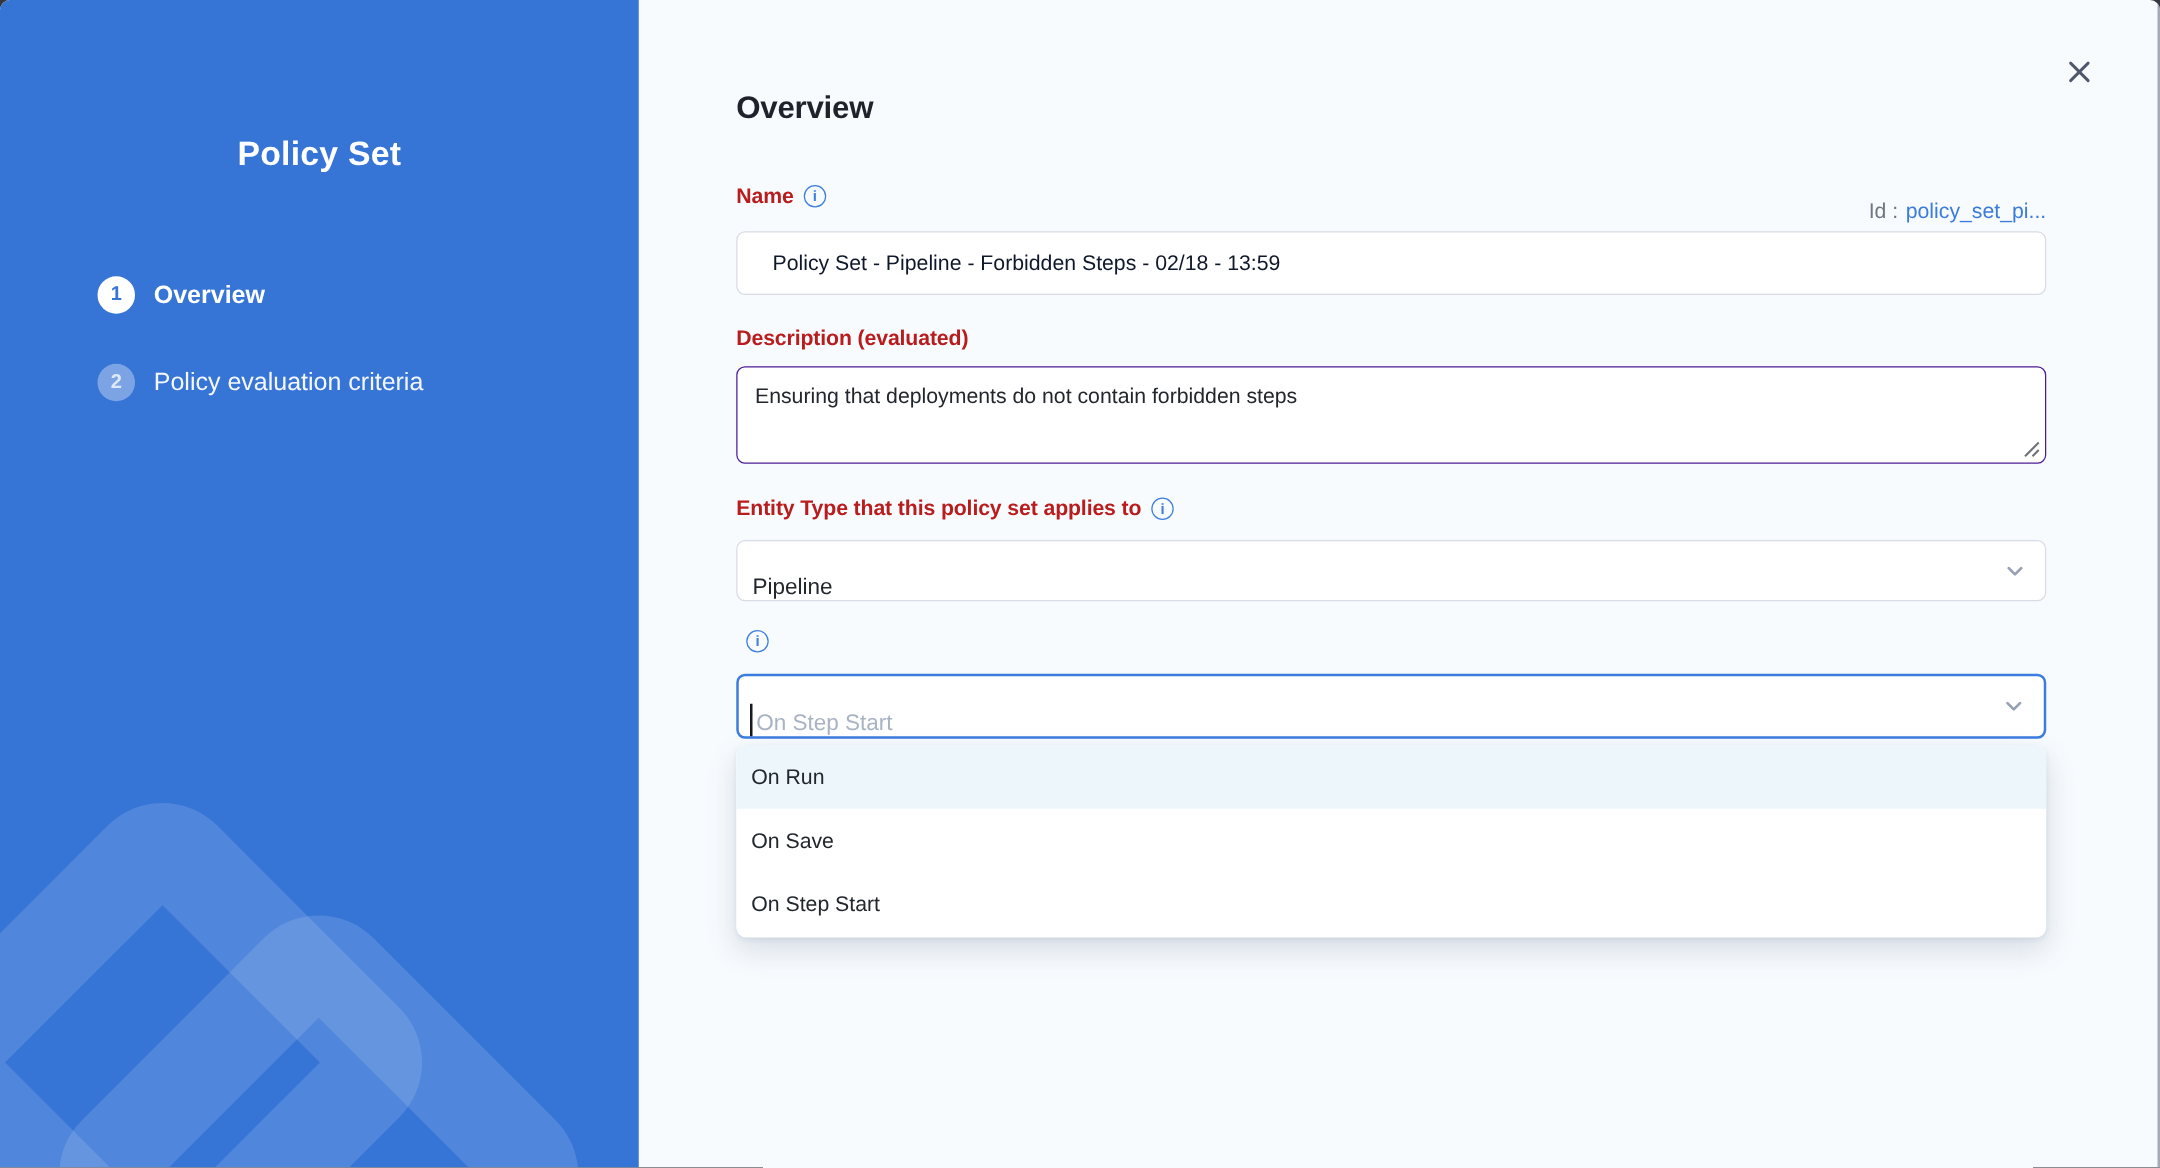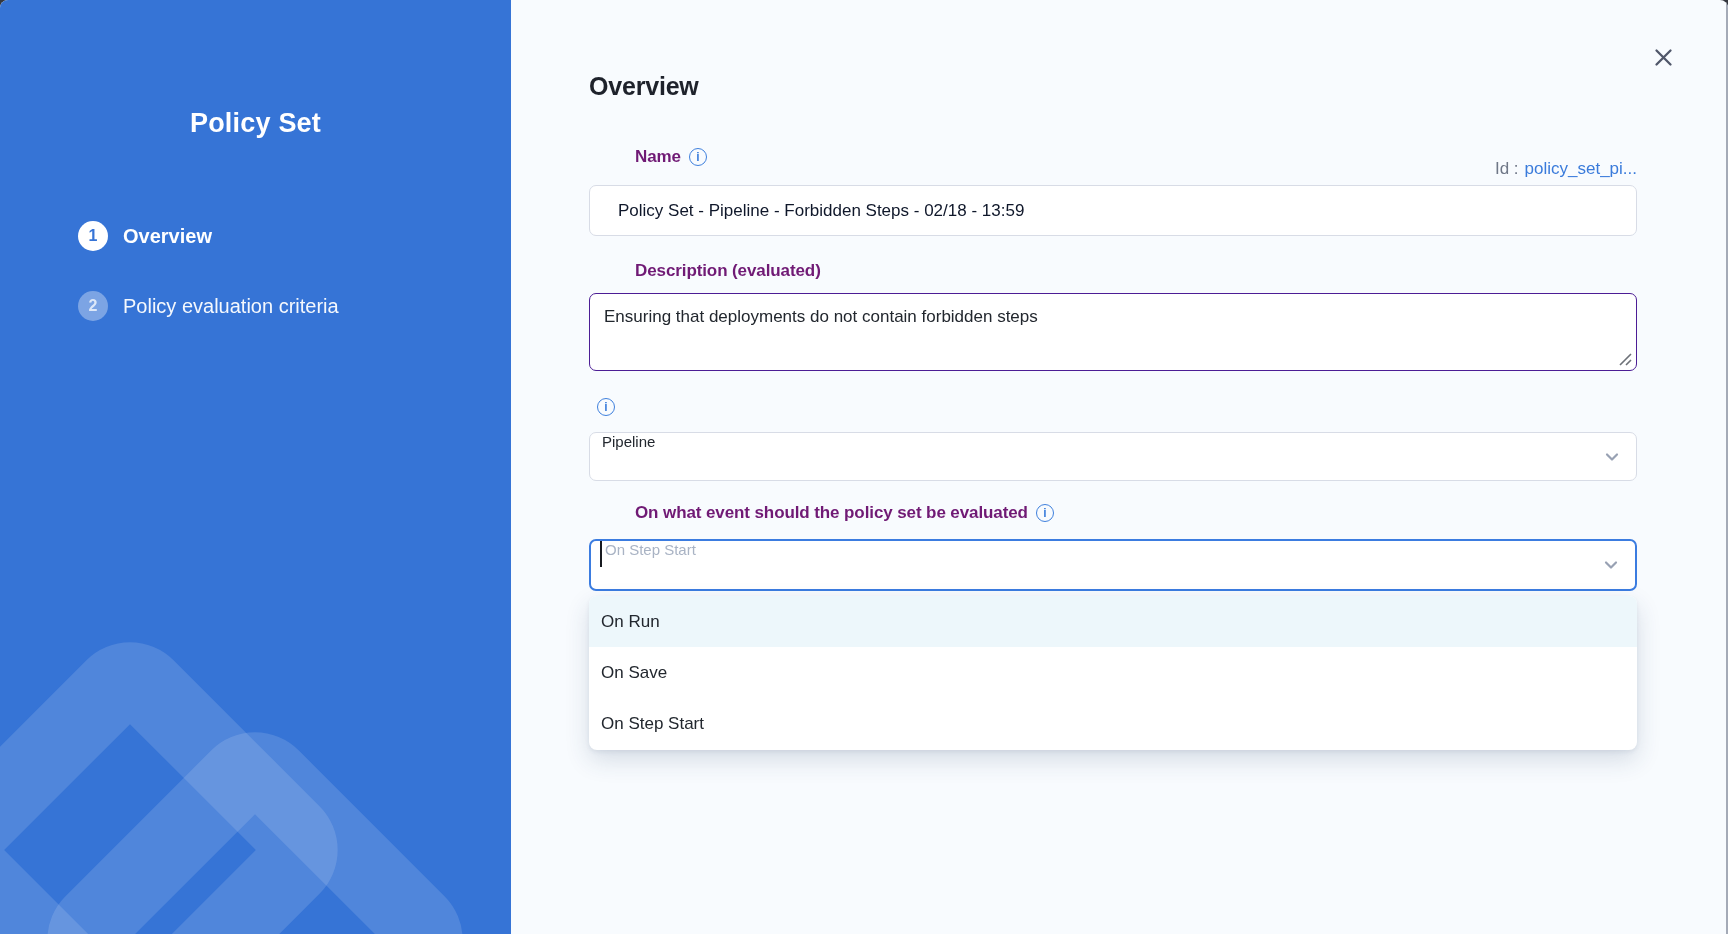--- a/index.html
+++ b/index.html
@@ -28,42 +28,42 @@
   .ring.r2{left:90px;top:775px;}
 
   
   .main{position:absolute;left:511px;top:0;width:1217px;height:934px;}
   .close-btn{position:absolute;left:1138px;top:43px;width:28px;height:28px;border:0;
         background:transparent;padding:3px;cursor:pointer;display:flex;align-items:center;justify-content:center;}
   .page-title{position:absolute;left:78px;top:72px;margin:0;font-size:25px;font-weight:600;
         color:#1e222b;letter-spacing:-.2px;}
 
   .row{position:absolute;left:78px;width:1048px;display:flex;align-items:center;}
-  .label-text{font-size:17px;font-weight:600;color:#701a75;letter-spacing:-.1px;white-space:nowrap;margin-left:46px;}
+  .label-text{font-size:17px;font-weight:600;color:#b91c1c;letter-spacing:-.1px;white-space:nowrap;}
   .info-icon{width:18px;height:18px;margin-left:8px;border:1.5px solid #3f80dd;border-radius:50%;
         color:#3f80dd;font-size:12px;font-weight:700;display:inline-flex;align-items:center;
         justify-content:center;line-height:1;cursor:pointer;flex:0 0 18px;}
   .name-row{top:144px;justify-content:space-between;height:26px;}
   .label-group{display:flex;align-items:center;}
   .id-group{display:flex;align-items:center;font-size:17px;margin-top:24px;}
   .id-label{color:#6f7787;margin-right:6px;}
   .id-link{color:#3a7bdb;text-decoration:none;cursor:pointer;}
 
   .text-input{position:absolute;left:78px;top:185px;width:1048px;height:51px;background:#fff;
         border:1px solid #d8dce6;border-radius:7px;padding:0 28px;font-size:17px;color:#0f172a;outline:none;}
 
   .desc-row{top:258px;height:26px;}
   .textarea-wrap{position:absolute;left:78px;top:293px;width:1048px;height:78px;}
   .textarea-wrap textarea{width:100%;height:100%;background:#fff;border:1px solid #4c1d95;
         border-radius:7px;padding:13px 14px;font-size:17px;color:#22272e;resize:none;outline:none;}
   .resize-handle{position:absolute;right:5px;bottom:5px;pointer-events:auto;cursor:nwse-resize;}
 
   .entity-row{top:394px;height:26px;}
   .combo{position:absolute;left:78px;width:1048px;background:#fff;border:1px solid #d8dce6;
-        border-radius:7px;display:flex;align-items:flex-start;padding:0 12px;font-size:15px;
+        border-radius:7px;display:flex;align-items:flex-end;padding:0 12px;font-size:18px;
         color:#22272e;cursor:pointer;}
   .combo-entity{top:432px;height:49px;}
   .chevron{position:absolute;right:14px;top:50%;transform:translateY(-50%);display:flex;}
 
   .event-row{top:500px;height:26px;}
   .combo-event{top:539px;height:52px;border:2px solid #3b7ce0;padding:0 12px 0 9px;}
   .caret{width:2px;height:26px;background:#171a20;margin-right:3px;flex:0 0 2px;}
   .placeholder{color:#a9b3c4;}
 
   .menu{position:absolute;left:78px;top:596px;width:1048px;height:154px;background:#fff;
@@ -126,33 +126,33 @@
       <span class="label-text">Description (evaluated)</span>
     </div>
     <div class="textarea-wrap">
       <textarea readonly="" style="">Ensuring that deployments do not contain forbidden steps</textarea>
       <svg class="resize-handle" width="13" height="13" viewBox="0 0 13 13">
         <path d="M1 12 L12 1 M7 12 L12 7" stroke="#6d7178" stroke-width="1.6" fill="none"></path>
       </svg>
     </div>
 
     <div class="row entity-row">
+      <span class="label-text">Entity Type that this policy set applies to</span>
       <span class="info-icon">i</span>
     </div>
     <div class="combo combo-entity" role="combobox">
       <span>Pipeline</span>
       <span class="chevron">
         <svg width="20" height="20" viewBox="0 0 20 20">
           <path d="M5 7.5 L10 12.5 L15 7.5" stroke="#98a1b3" stroke-width="2.2" stroke-linecap="round" stroke-linejoin="round" fill="none"></path>
         </svg>
       </span>
     </div>
 
     <div class="row event-row">
-      <span class="label-text">On what event should the policy set be evaluated</span>
       <span class="info-icon">i</span>
     </div>
     <div class="combo combo-event" role="combobox">
       <span class="caret"></span>
       <span class="placeholder">On Step Start</span>
       <span class="chevron">
         <svg width="20" height="20" viewBox="0 0 20 20">
           <path d="M5 7.5 L10 12.5 L15 7.5" stroke="#98a1b3" stroke-width="2.2" stroke-linecap="round" stroke-linejoin="round" fill="none"></path>
         </svg>
       </span>

